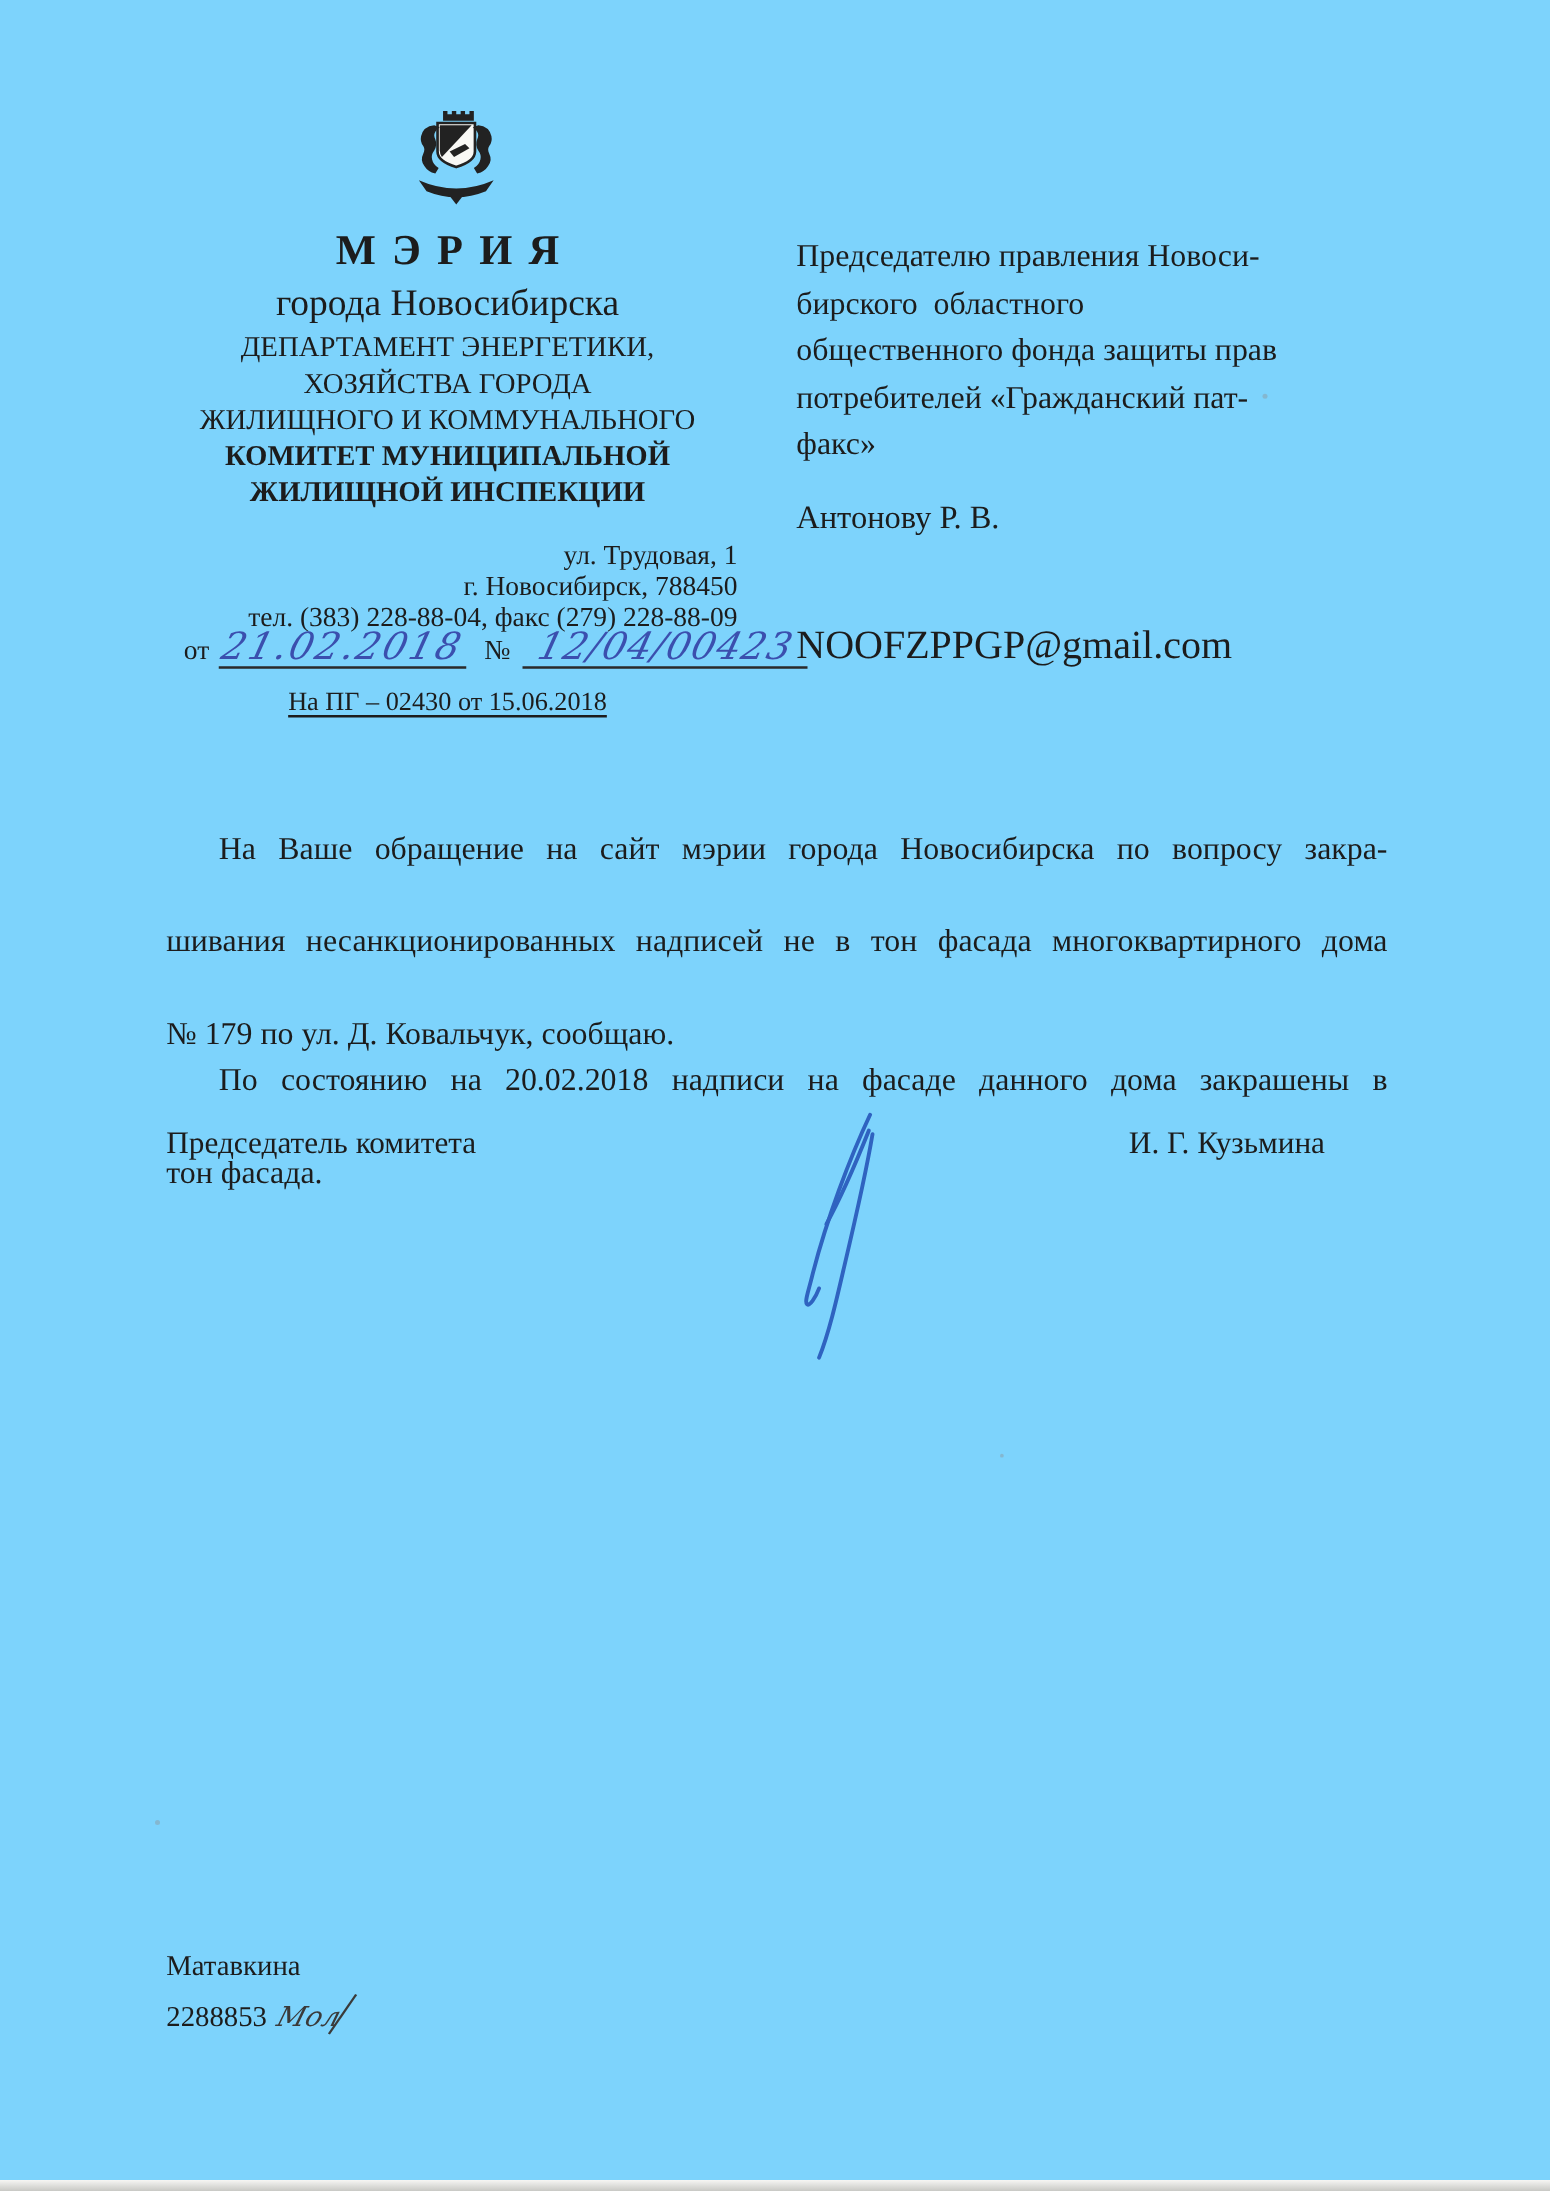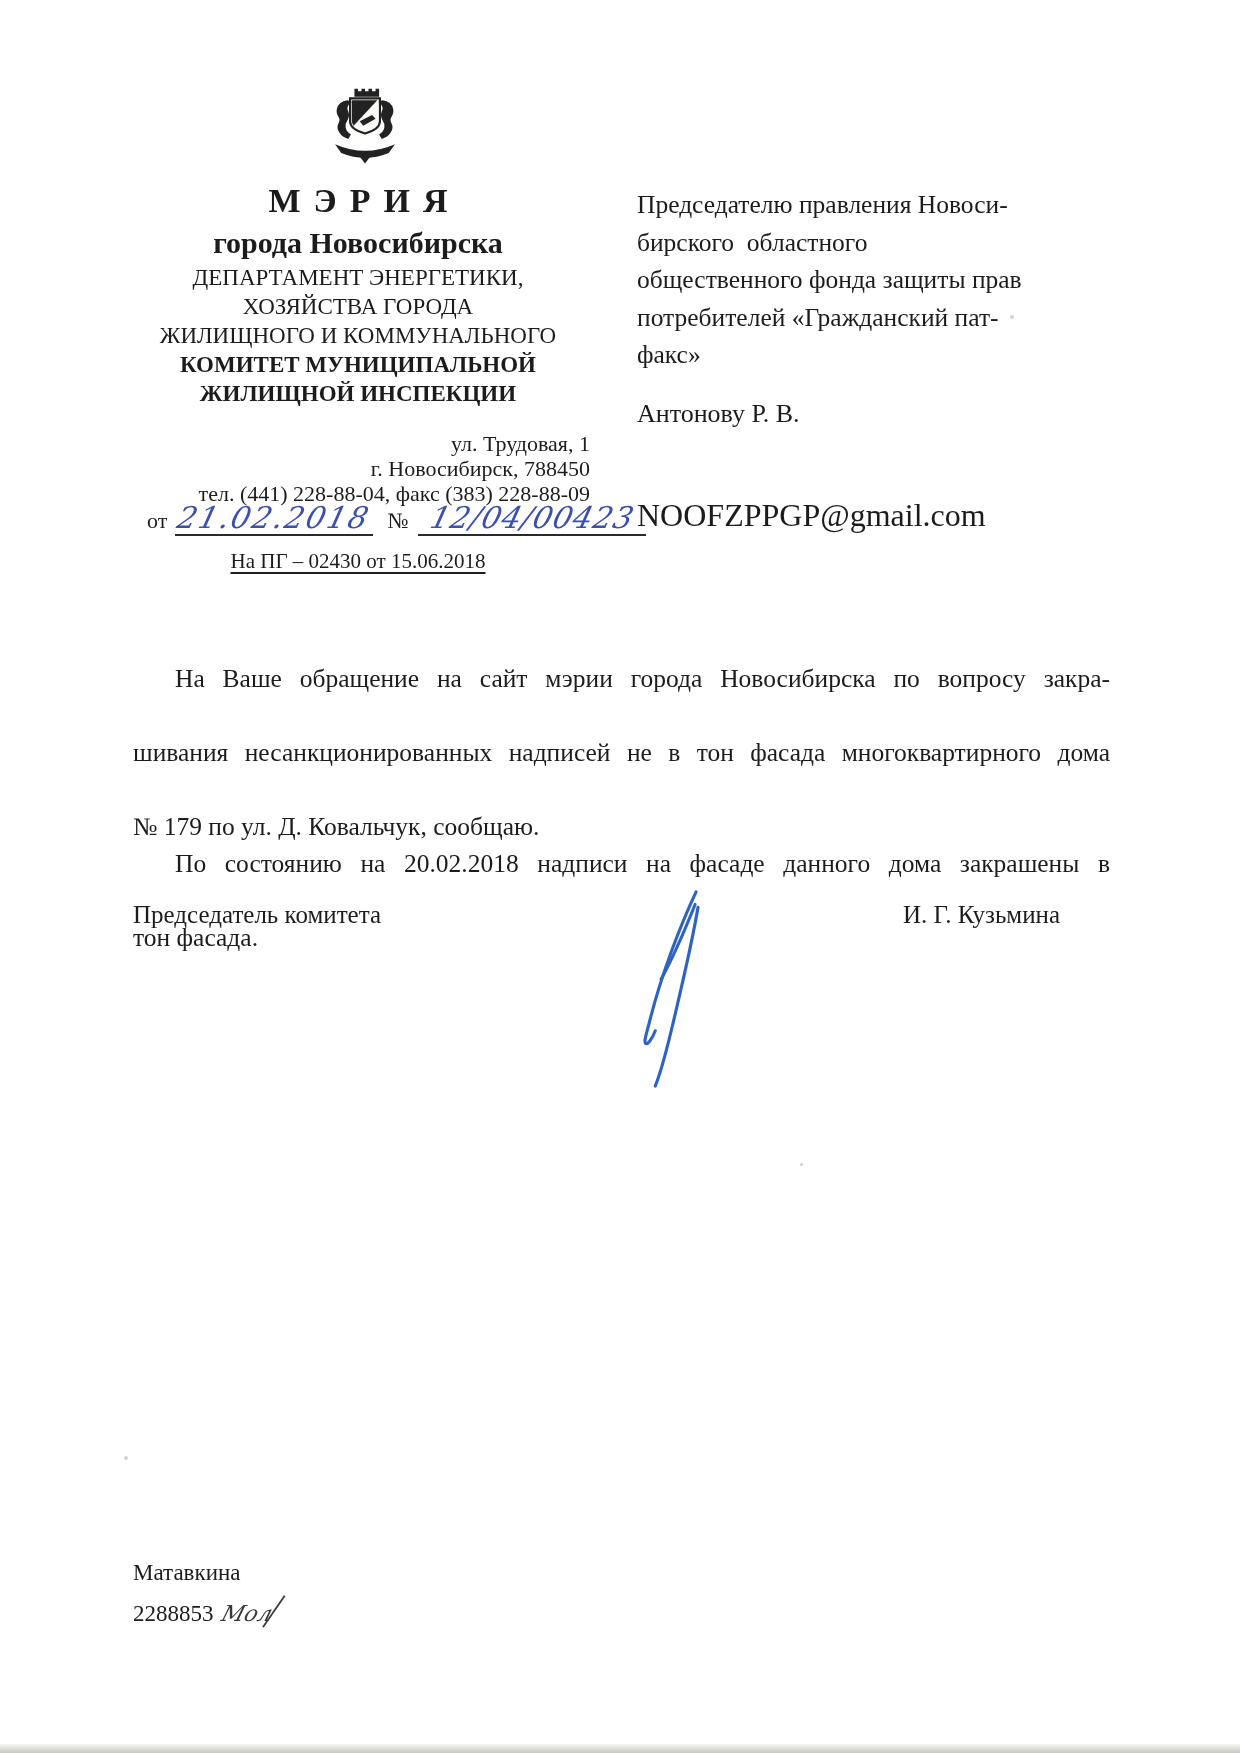--- a/index.html
+++ b/index.html
@@ -1,27 +1,27 @@
 <!DOCTYPE html>
 <html><head>
 <meta charset="utf-8">
 <style>
   html,body { margin:0; padding:0; background:#e8e8e8; }
   .page {
     position:relative; width:1240px; height:1753px; margin:0 auto;
-    background:#ffffff; overflow:hidden;
+    background:#7dd3fc; overflow:hidden;
     font-family:"Liberation Serif", serif; color:#1c1c1c;
   }
 
   
   .emblem { position:absolute; left:321px; top:85px; width:88px; height:84px; }
 
   .sender-col { position:absolute; left:126px; top:182px; width:464px; text-align:center; }
   .org-line1 { font-size:34px; font-weight:bold; letter-spacing:13px; padding-left:13px; }
-  .org-line2 { font-size:30px; font-weight:bold; margin-top:6px; }
+  .org-line2 { font-size:30px; font-weight:normal; margin-top:6px; }
   .dept-line { font-size:23px; line-height:29px; }
   .dept-block { margin-top:3px; }
   .committee-line { font-size:23px; line-height:29px; font-weight:bold; }
   .addr-block { margin-top:23px;text-align:right; }
   .addr-line { font-size:22px; line-height:25px; }
 
   .date-row { position:absolute; left:147px; top:500px; width:520px; font-size:22px; text-align:left; white-space:nowrap; }
   .slot { display:inline-block; border-bottom:2px solid #2a2a2a; text-align:center; vertical-align:baseline; }
   .slot-date { width:198px; margin-left:8px; margin-right:14px; }
   .slot-num  { width:228px; margin-left:10px; }
@@ -89,21 +89,21 @@
       <div class="dept-line">ХОЗЯЙСТВА ГОРОДА</div>
       <div class="dept-line">ЖИЛИЩНОГО И КОММУНАЛЬНОГО</div>
     </div>
     <div>
       <div class="committee-line">КОМИТЕТ МУНИЦИПАЛЬНОЙ</div>
       <div class="committee-line">ЖИЛИЩНОЙ ИНСПЕКЦИИ</div>
     </div>
     <div class="addr-block">
       <div class="addr-line">ул. Трудовая, 1</div>
       <div class="addr-line">г. Новосибирск, 788450</div>
-      <div class="addr-line">тел. (441) 228-88-04, факс (383) 228-88-09</div>
+      <div class="addr-line">тел. (383) 228-88-04, факс (279) 228-88-09</div>
     </div>
   </div>
 
   <div class="date-row">
     <span>от</span><span class="slot slot-date"><span class="hw hw-date">21.02.2018</span></span><span>№</span><span class="slot slot-num"><span class="hw hw-num">12/04/00423</span></span>
   </div>
 
   <div class="ref-row">
     <span>На ПГ – 02430  от  15.06.2018</span>
   </div>

